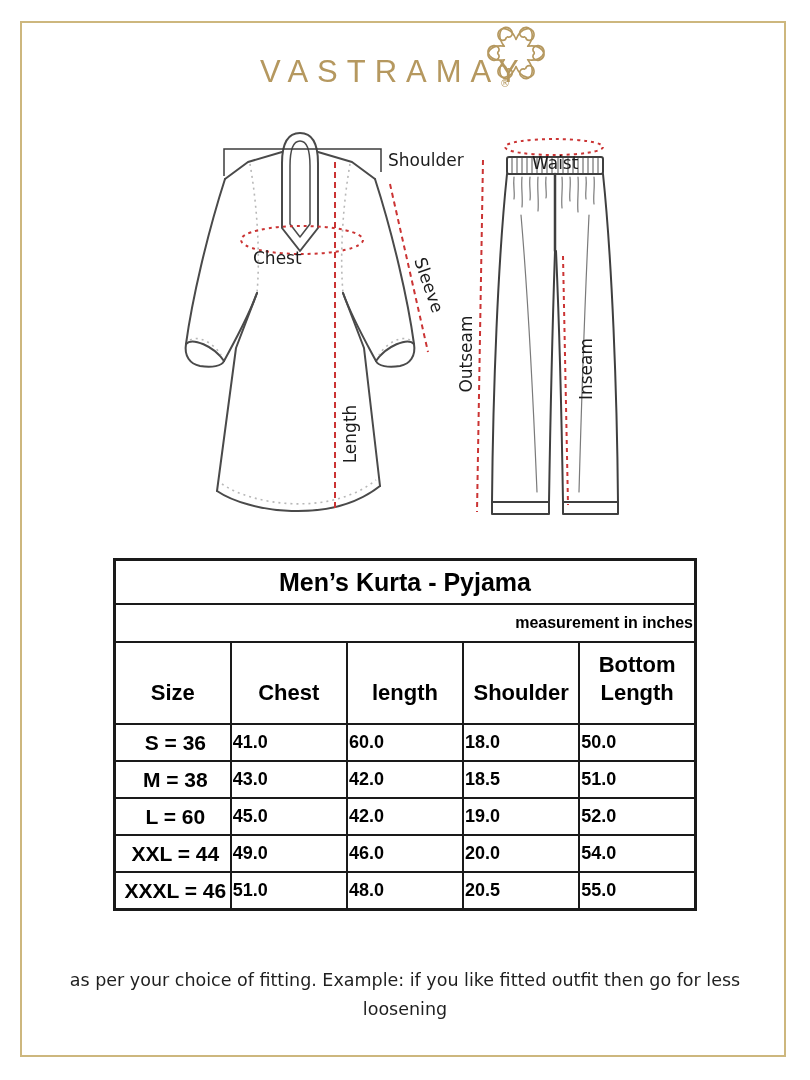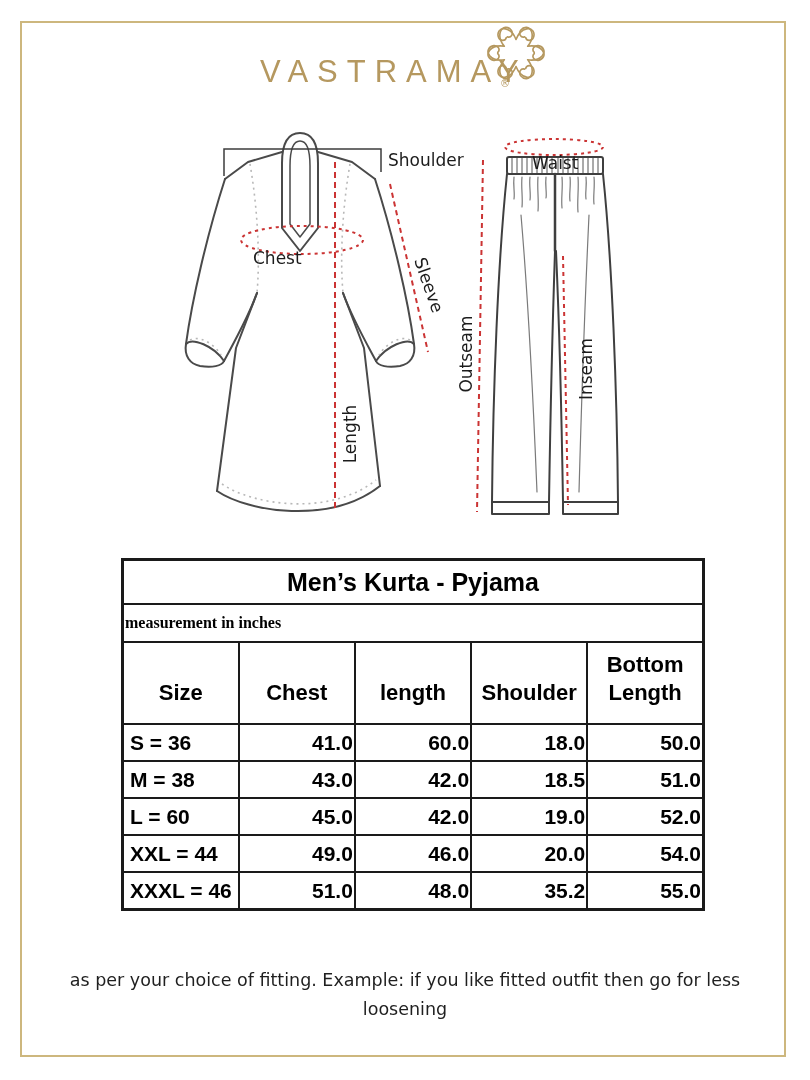--- a/index.html
+++ b/index.html
@@ -20,28 +20,28 @@
   .diagram-svg{position:absolute;left:0;top:0;width:810px;height:540px;}
   .dlabel{position:absolute;font-size:17px;color:#1c1c1c;white-space:nowrap;
           font-family:"DejaVu Sans",sans-serif;}
   .rot{transform:translate(-50%,-50%) rotate(-90deg);}
   .rot-sleeve{transform:translate(-50%,-50%) rotate(71deg);}
 
   
   table.chart{position:absolute;left:113px;top:558px;width:584px;
         border-collapse:collapse;table-layout:fixed;
         font-family:"Liberation Sans",sans-serif;font-weight:bold;color:#000;
-        border:3px solid #1a1a1a;margin-left:8px;}
+        border:3px solid #1a1a1a;}
   table.chart td{border:2px solid #1a1a1a;overflow:hidden;}
   td.title{font-size:25px;height:40px;text-align:center;}
-  td.subtitle{font-size:16px;height:34px;text-align:left;font-family:Liberation Serif, serif;}
+  td.subtitle{font-size:16px;height:34px;text-align:right;}
   td.colhead{font-size:22px;height:64px;text-align:center;vertical-align:bottom;
              padding-bottom:15px;line-height:1.3;}
-  td.val{font-size:21px;height:33px;text-align:right;border-radius:13px;}
-  td.sizecell{font-size:21px;height:33px;text-align:left;padding-left:6px;}
+  td.val{font-size:18px;height:33px;text-align:left;border-radius:13px;}
+  td.sizecell{font-size:21px;height:33px;text-align:center;padding-left:6px;}
 
   
   .note{position:absolute;left:28px;top:966px;width:754px;text-align:center;
         font-size:17.5px;color:#1f1f1f;line-height:29px;}
 </style>
 </head>
 <body>
 
 <div class="frame"></div>
 
@@ -185,21 +185,21 @@
     <td class="sizecell">XXL = 44</td>
     <td class="val">49.0</td>
     <td class="val">46.0</td>
     <td class="val">20.0</td>
     <td class="val">54.0</td>
   </tr>
   <tr>
     <td class="sizecell">XXXL = 46</td>
     <td class="val">51.0</td>
     <td class="val">48.0</td>
-    <td class="val">35.2</td>
+    <td class="val">20.5</td>
     <td class="val">55.0</td>
   </tr>
 </tbody>
   </table>
 
 <div class="note">
   <div>as per your choice of fitting. Example: if you like fitted outfit then go for less loosening</div>
 </div>
 
 </body></html>

